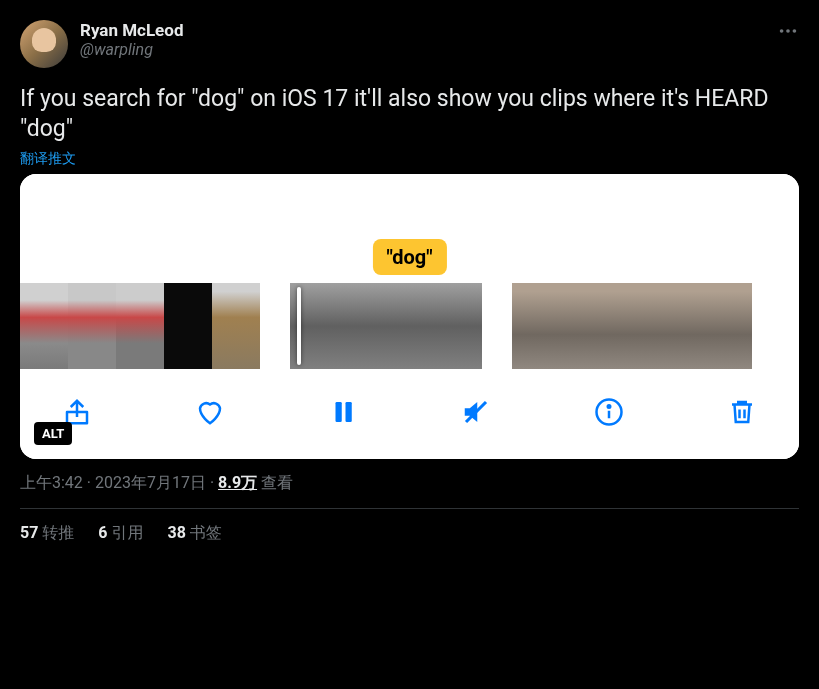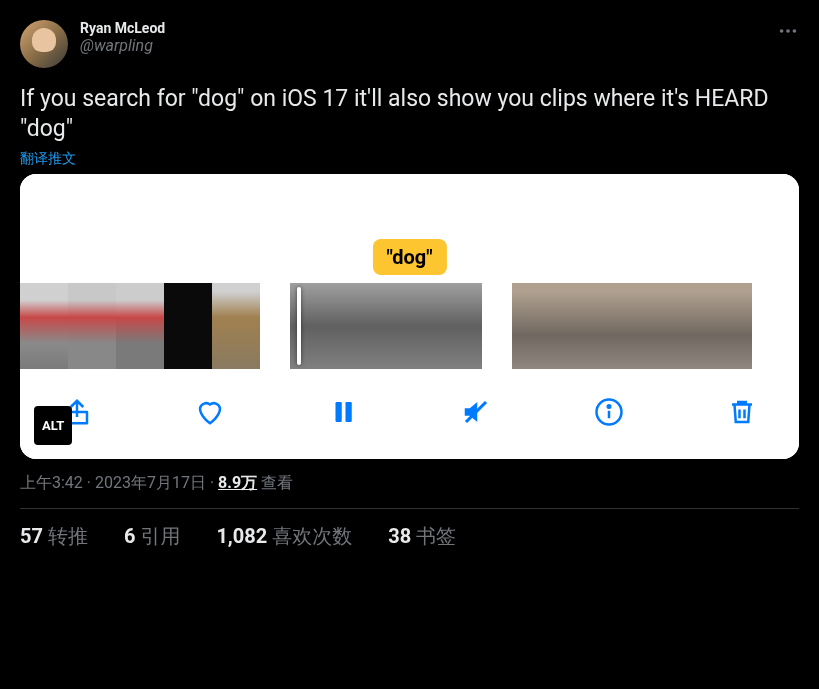--- a/index.html
+++ b/index.html
@@ -37,21 +37,21 @@
       width: 24px;
       height: 24px;
       background: #e8c5a0;
       border-radius: 50% 50% 40% 40%;
     }
     .user-info {
       flex: 1;
     }
     .display-name {
       font-weight: 700;
-      font-size: 14px;
+      font-size: 17px;
       color: #e7e9ea;
     }
     .handle {
       font-size: 16px;
       color: #71767b;
       font-style: italic;
     }
     .more-btn {
       color: #71767b;
       font-size: 20px;
@@ -156,43 +156,43 @@
     }
     .ctrl-btn svg { width: 30px; height: 30px; }
     .alt-badge {
       position: absolute;
       bottom: 14px;
       left: 14px;
       background: #000;
       color: #fff;
       font-size: 13px;
       font-weight: 700;
-      padding: 12px 8px;
+      padding: 4px 8px;
       border-radius: 4px;
       cursor: pointer;
     }
     .meta {
       color: #71767b;
       font-size: 16px;
       margin-bottom: 14px;
     }
     .meta strong {
       color: #e7e9ea;
       font-weight: 700;
       text-decoration: underline;
     }
     .divider {
       height: 1px;
       background: #2f3336;
       margin-bottom: 14px;
     }
     .stats {
       display: flex;
-      gap: 36px;
-      font-size: 20px;
+      gap: 24px;
+      font-size: 16px;
       color: #71767b;
     }
     .stats strong {
       color: #e7e9ea;
       font-weight: 700;
     }
     .stat-item { cursor: pointer; }
   </style>
 </head>
 <body>
@@ -286,16 +286,15 @@
 
   <div class="meta">
     <span>上午3:42</span> · <span>2023年7月17日</span> · <strong>8.9万</strong> <span>查看</span>
   </div>
 
   <div class="divider"></div>
 
   <div class="stats">
     <span class="stat-item"><strong>57</strong> <span>转推</span></span>
     <span class="stat-item"><strong>6</strong> <span>引用</span></span>
-    <span class="stat-item"><strong>1,082</strong> <span>喜欢次数</span></span>
     <span class="stat-item"><strong>38</strong> <span>书签</span></span>
   </div>
 </div>
 
 </body></html>

